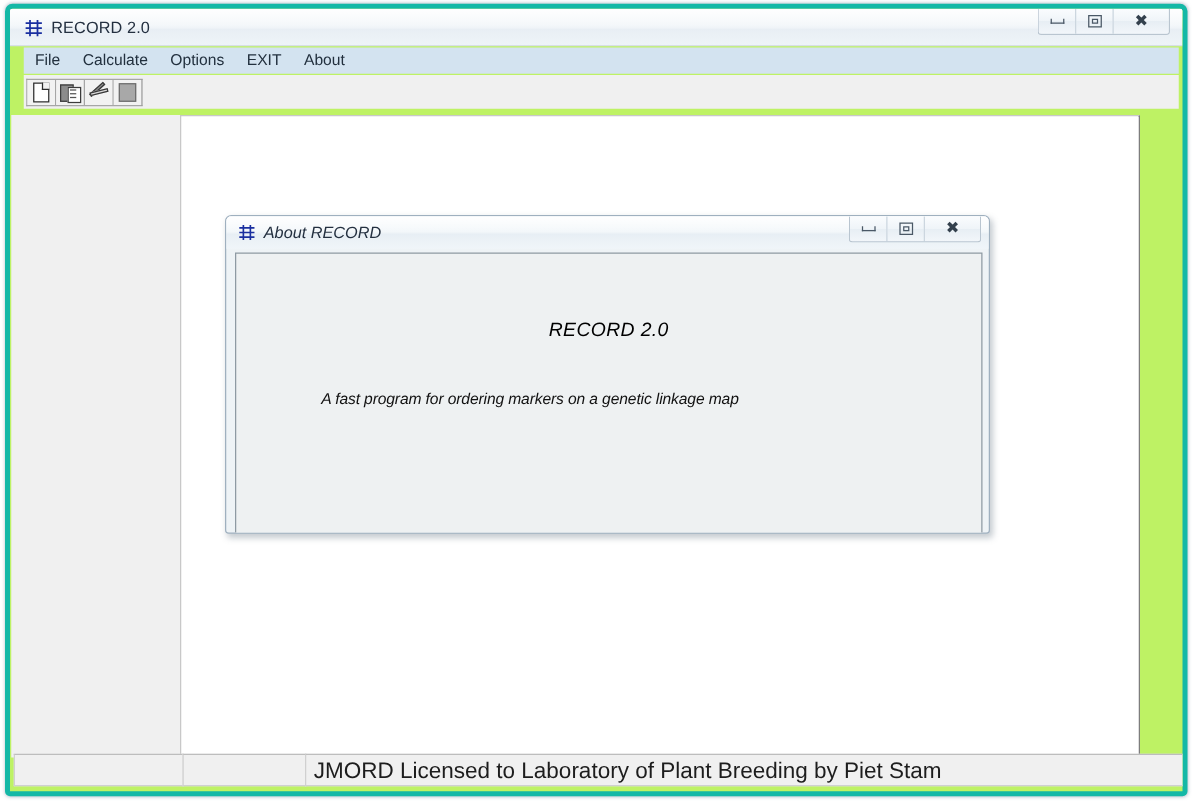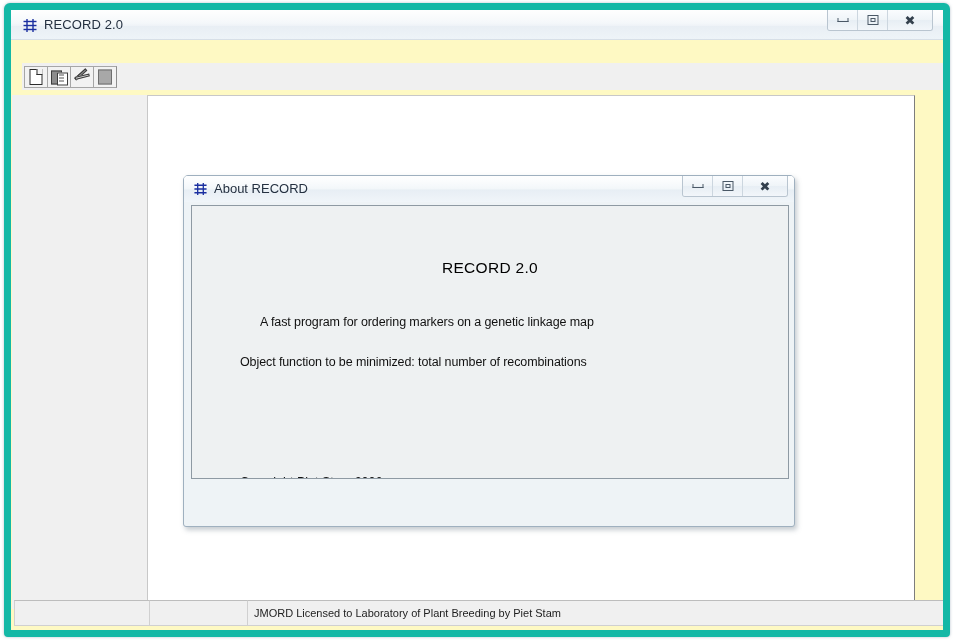--- a/index.html
+++ b/index.html
@@ -16,22 +16,22 @@
     -webkit-font-smoothing: none;
   }
 
   
   #app-window {
     position: absolute;
     left: 4px;
     top: 3px;
     width: 946px;
     height: 634px;
-    background: #fef9c3;
-    border: 7px solid #14b8a6;
+    background: #bef264;
+    border: 4px solid #14b8a6;
     border-radius: 6px 6px 4px 4px;
     box-sizing: border-box;
     box-shadow: 0 0 3px rgba(120,140,160,0.55);
     overflow: hidden;
   }
 
   
   #title-bar {
     position: absolute;
     left: 0; top: 0;
@@ -263,42 +263,43 @@
   }
   .status-panel {
     height: 26px;
     border: 1px solid #d0d0d0;
     border-top-color: #bdbdbd;
     background: #f0f0f0;
     box-sizing: border-box;
     display: flex;
     align-items: center;
     padding: 0 6px;
-    font-size: 11px;
+    font-size: 18px;
     color: #1d1d1d;
     white-space: nowrap;
     overflow: hidden;
   }
   #status-panel-1 { width: 136px; }
   #status-panel-2 { width: 99px; margin-left: -1px; }
   #status-panel-3 { flex: 1; margin-left: -1px; }
 
   
   #about-dialog {
     position: absolute;
     left: 172px;
     top: 165px;
     width: 612px;
-    height: 352px;
+    height: 255px;
     background: #eef3f6;
     border: 1px solid #9fb0bf;
     border-radius: 5px 5px 3px 3px;
     box-sizing: border-box;
     box-shadow: 2px 3px 5px rgba(90,105,120,0.35);
     overflow: hidden;
+    font-style: italic;
   }
   #about-titlebar {
     position: absolute;
     left: 0; top: 0;
     width: 100%;
     height: 26px;
     background: linear-gradient(to bottom, #f4f8fb 0%, #eef4f8 48%, #e7eef4 52%, #f0f5f9 100%);
     box-sizing: border-box;
   }
   #about-titlebar .glass {
@@ -404,20 +405,27 @@
       </div>
       <div class="winbtn">
         <div class="g ico-max-outer"></div>
       </div>
       <div class="winbtn close">
         <div class="g ico-close">✖</div>
       </div>
     </div>
   </div>
 
+  <div id="menu-bar">
+    <div class="menu-item">File</div>
+    <div class="menu-item">Calculate</div>
+    <div class="menu-item">Options</div>
+    <div class="menu-item">EXIT</div>
+    <div class="menu-item">About</div>
+  </div>
 
   <div id="toolbar">
     <div id="toolbar-buttons">
       <div class="tb-btn">
         <div class="tb-ico ico-doc"></div>
       </div>
       <div class="tb-btn">
         <div class="tb-ico ico-paste">
           <div class="clip"></div>
           <div class="sheet"></div>
@@ -473,20 +481,19 @@
         </div>
         <div class="winbtn close">
           <div class="g ico-close">✖</div>
         </div>
       </div>
     </div>
 
     <div id="about-body">
       <div id="about-heading">RECORD 2.0</div>
       <div class="about-line" id="about-line-1">A fast program for ordering markers on a genetic linkage map</div>
-      <div class="about-line" id="about-line-2">Object function to be minimized: total number of recombinations</div>
       <div id="about-copyright">Copyright  Piet Stam 2006</div>
     </div>
 
   </div>
 
 
 </div>
 
 </body></html>

